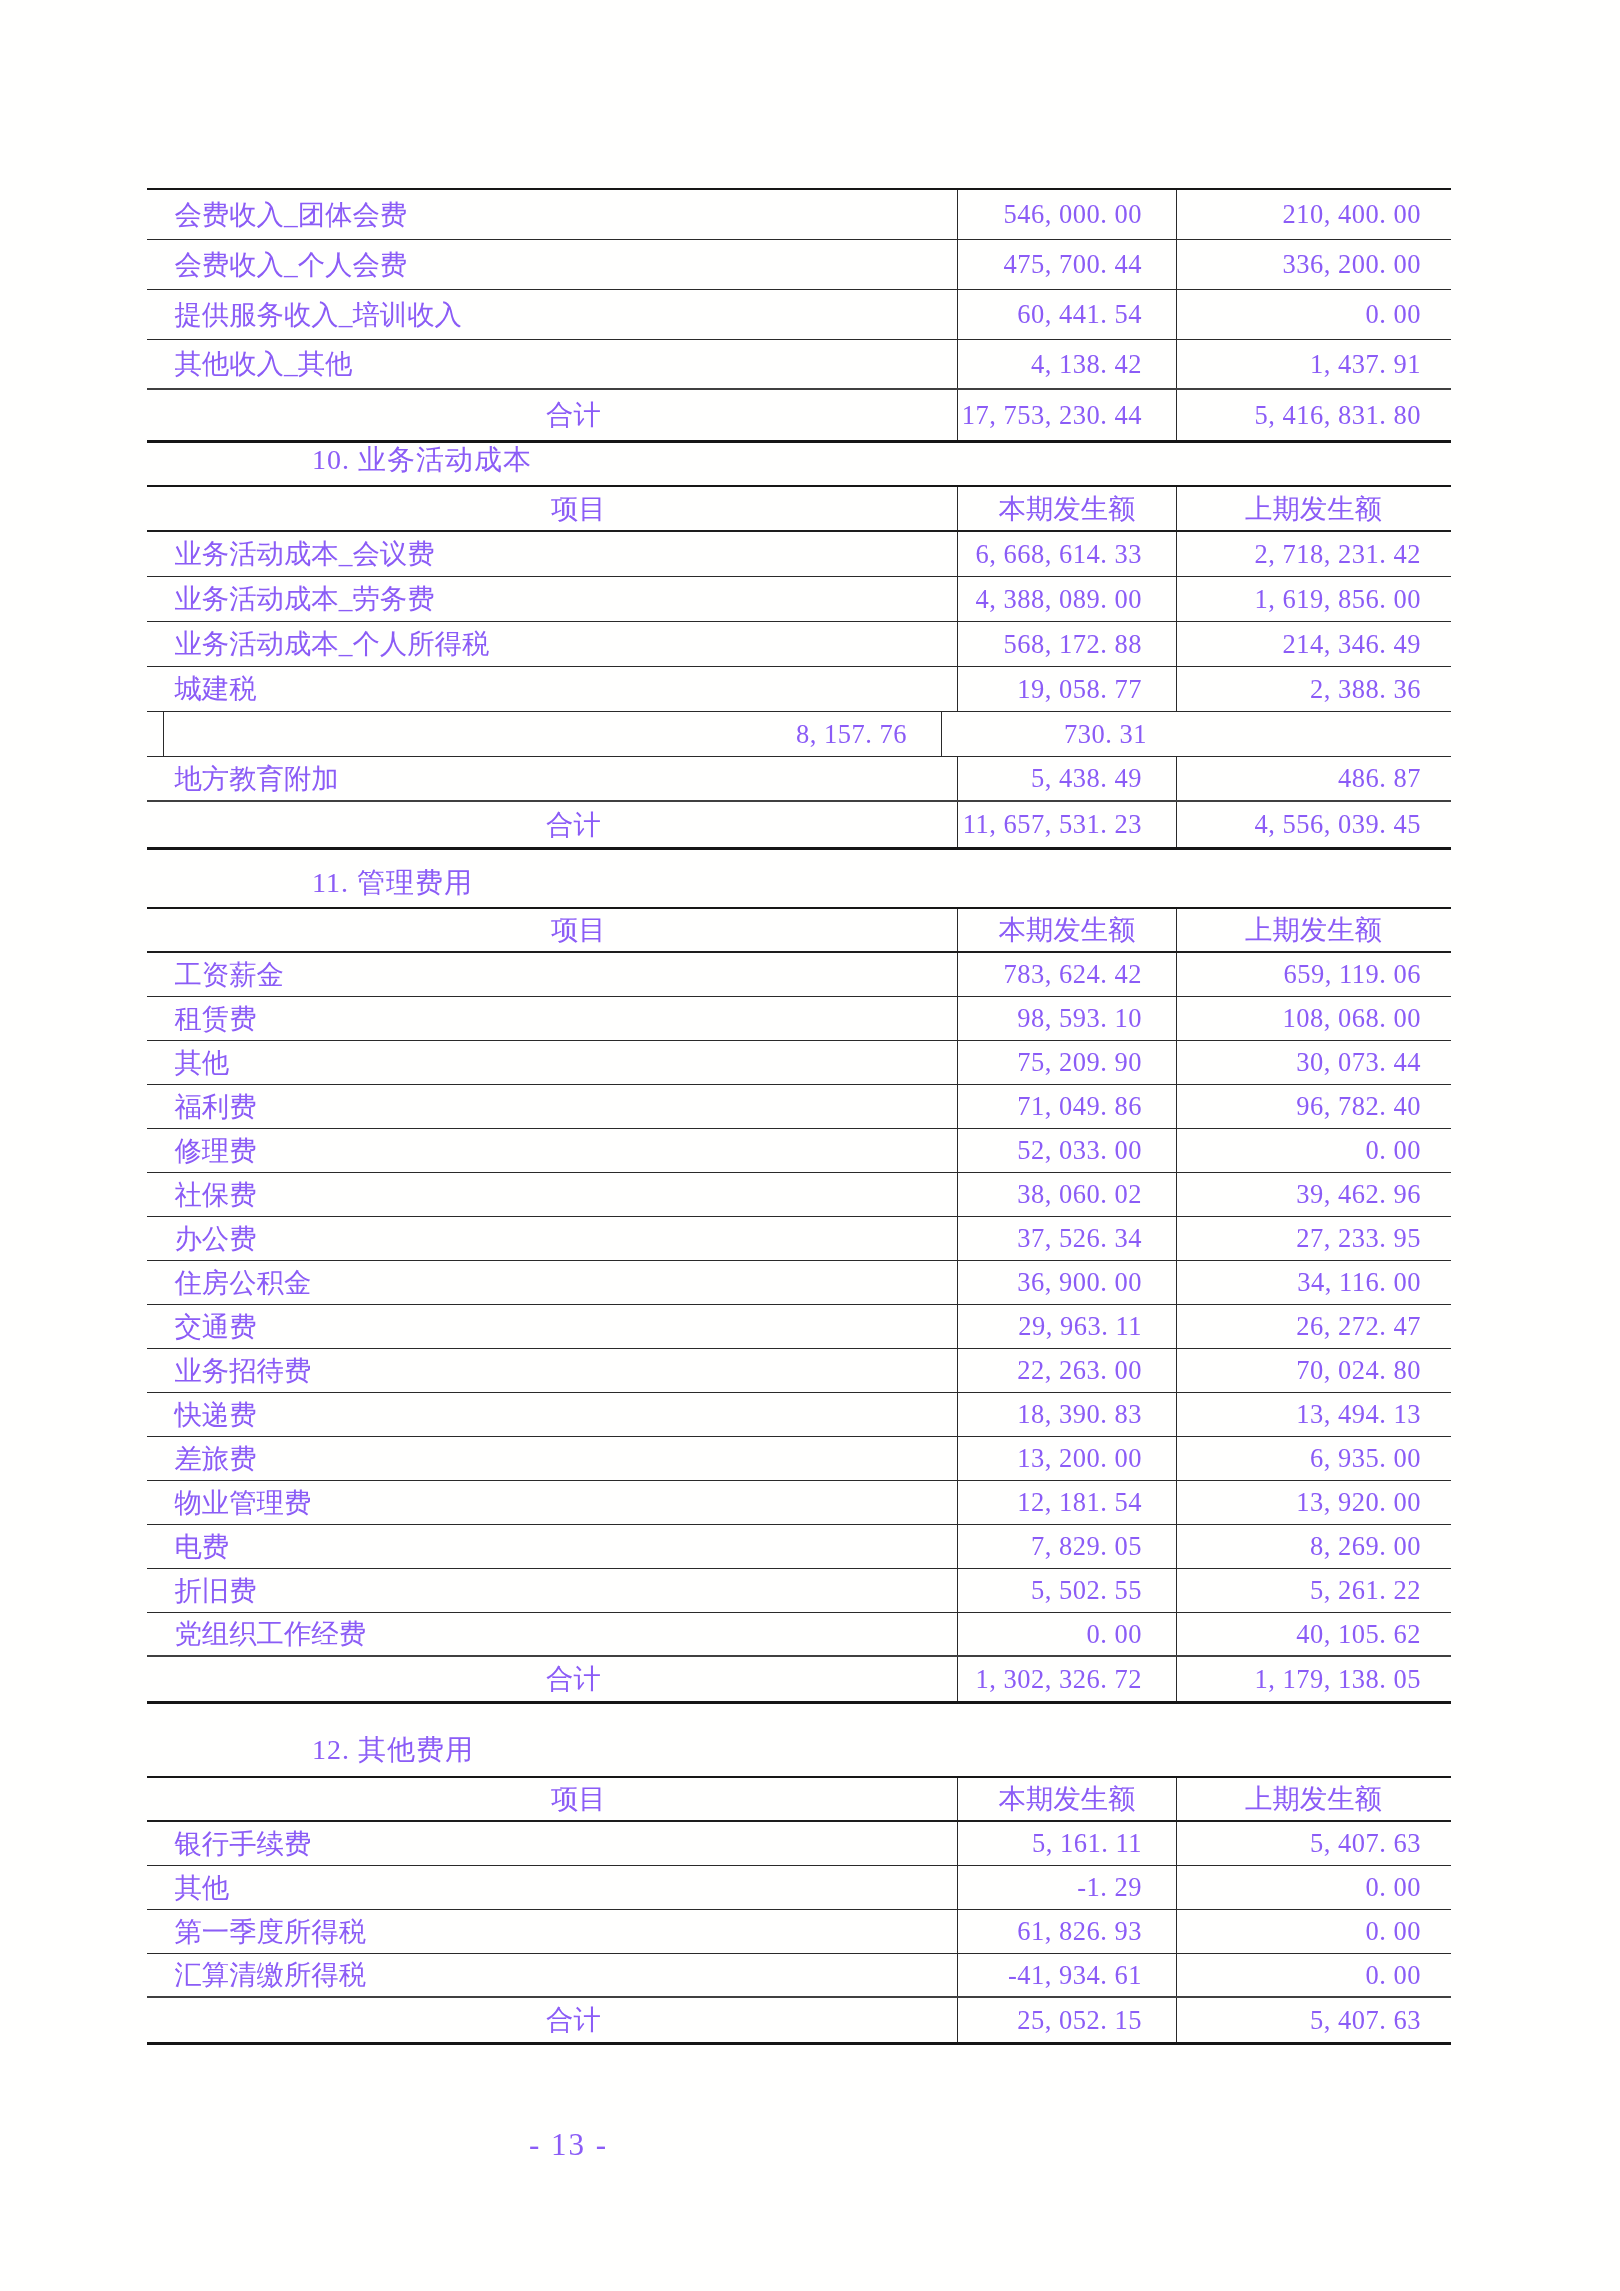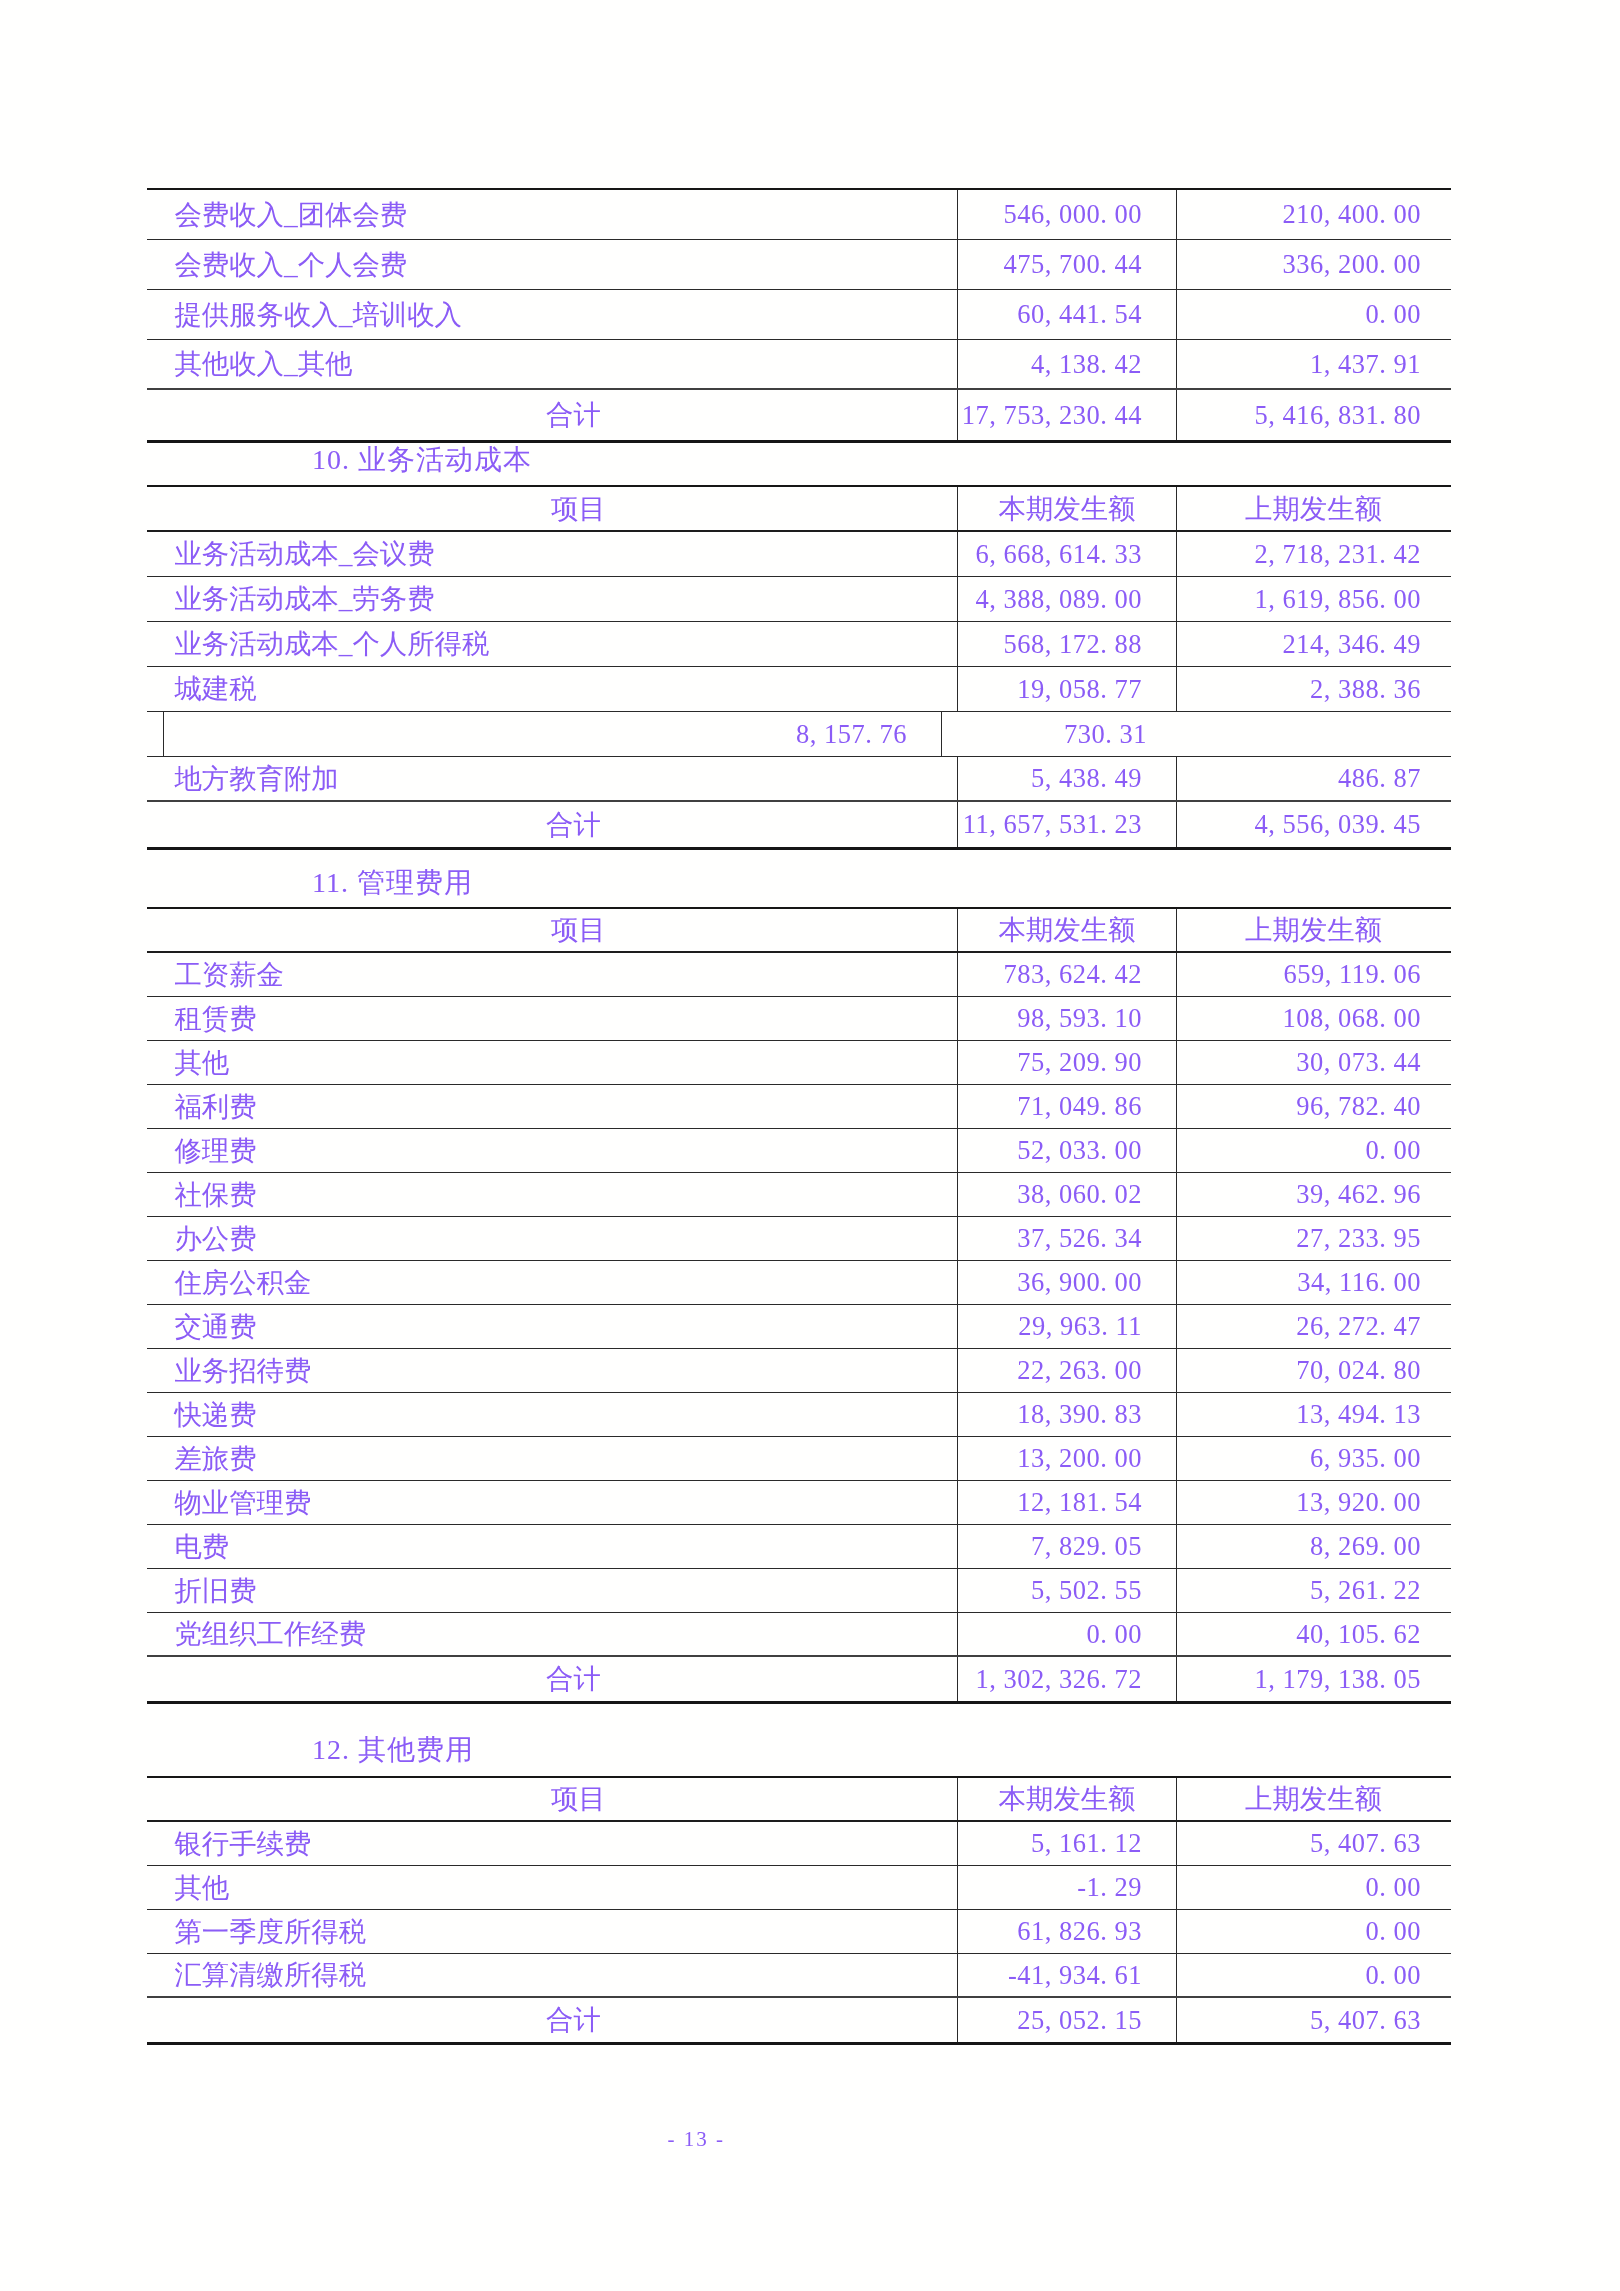--- a/index.html
+++ b/index.html
@@ -51,22 +51,22 @@
   .c1{justify-content:flex-start;padding-left:27.4px;}
   .c2{justify-content:flex-end;padding-right:34px;border-left:1.5px solid #2a2a2a;margin-left:16px;}
   .c3{justify-content:flex-end;padding-right:29px;border-left:1.5px solid #2a2a2a;}
   .num{font-size:26.5px;letter-spacing:0.5px;}
   .hc{justify-content:center;padding:0;}
   .header-row .c1{justify-content:center;padding-left:69px;}
   .total-row .c1{justify-content:center;padding-left:59px;}
   .page-num{
     position:absolute;
     top:2127px;left:529px;width:196px;
-    text-align:right;
-    font-size:21px;
+    text-align:left;
+    font-size:31px;
     letter-spacing:2px;
   }
   
   #t0{top:188px;}
   #h1{top:438px;}
   #t1{top:485px;}
   #h2{top:861px;}
   #t2{top:907px;}
   #h3{top:1728px;}
   #t3{top:1776px;}
@@ -243,21 +243,21 @@
 
   <div id="h3" class="sec-heading">12. 其他费用</div>
   <div id="t3" class="table" data-table="3">
       <div class="t-row header-row">
         <div class="t-cell c1 hc">项目</div>
         <div class="t-cell c2 hc">本期发生额</div>
         <div class="t-cell c3 hc">上期发生额</div>
       </div>
       <div class="t-row">
         <div class="t-cell c1">银行手续费</div>
-        <div class="t-cell c2 num">5, 161. 12</div>
+        <div class="t-cell c2 num">5, 161. 11</div>
         <div class="t-cell c3 num">5, 407. 63</div>
       </div>
       <div class="t-row">
         <div class="t-cell c1">其他</div>
         <div class="t-cell c2 num">-1. 29</div>
         <div class="t-cell c3 num">0. 00</div>
       </div>
       <div class="t-row">
         <div class="t-cell c1">第一季度所得税</div>
         <div class="t-cell c2 num">61, 826. 93</div>

